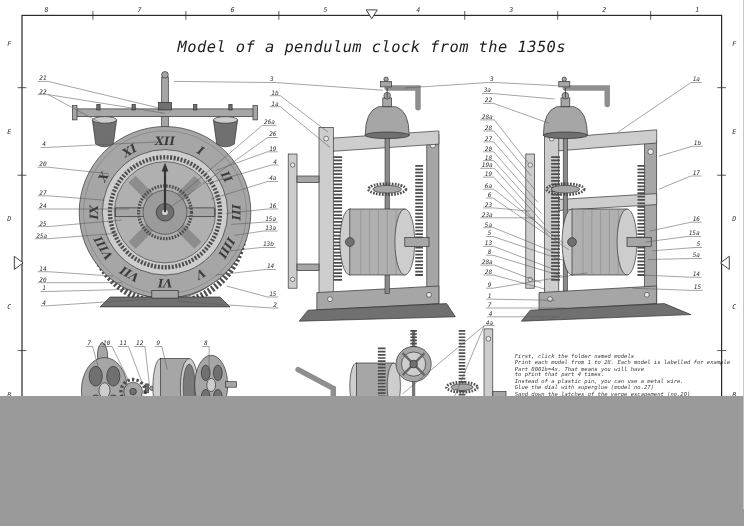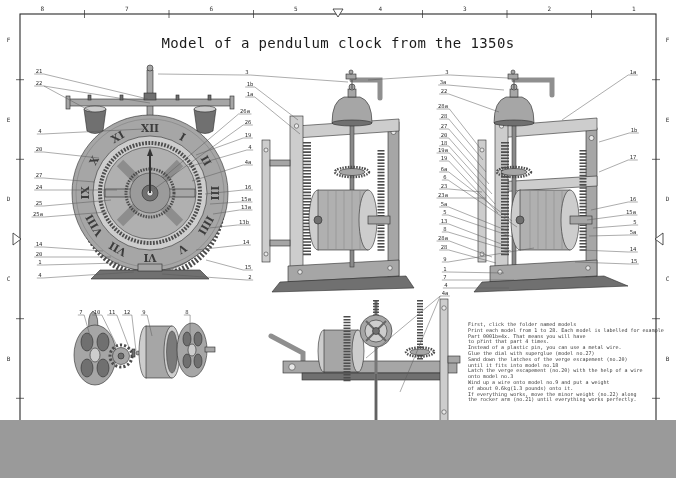--- a/index.html
+++ b/index.html
@@ -1,20 +1,21 @@
 <!DOCTYPE html>
 <html style="--paper: #ffffff; --line: #2b2b2b; --metal-light: #cdcdcd; --metal-mid: #a6a6a6; --metal-dark: #707070; --teeth: #4d4d4d; --label-text: #2f2f2f;"><head>
 <meta charset="utf-8">
 <style>
   html,body{margin:0;padding:0;background:#9a9a9a;}
   #sheet{
-    position:relative;width:676px;height:420px;margin:0 auto;
+    position:relative;width:676px;height:360px;margin:0 auto;
     background:var(--paper,#ffffff);
     font-family:"DejaVu Sans Mono","Liberation Mono",monospace;
     overflow:hidden;
+    font-style:italic;
   }
   .title{
     position:absolute;top:35px;left:0;width:100%;text-align:center;
     font-size:14px;letter-spacing:.4px;color:#1c1c1c;font-weight:500;
   }
   #instructions{
     position:absolute;left:468px;top:322px;width:180px;
     font-size:5px;line-height:5.8px;color:#3a3a3a;white-space:nowrap;
   }
   svg{position:absolute;left:0;top:0;}

